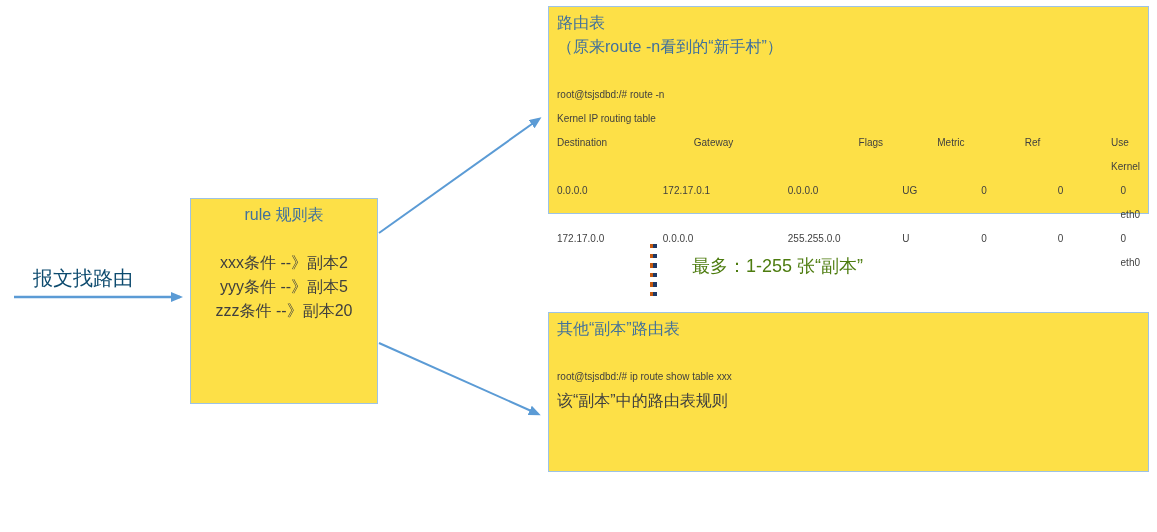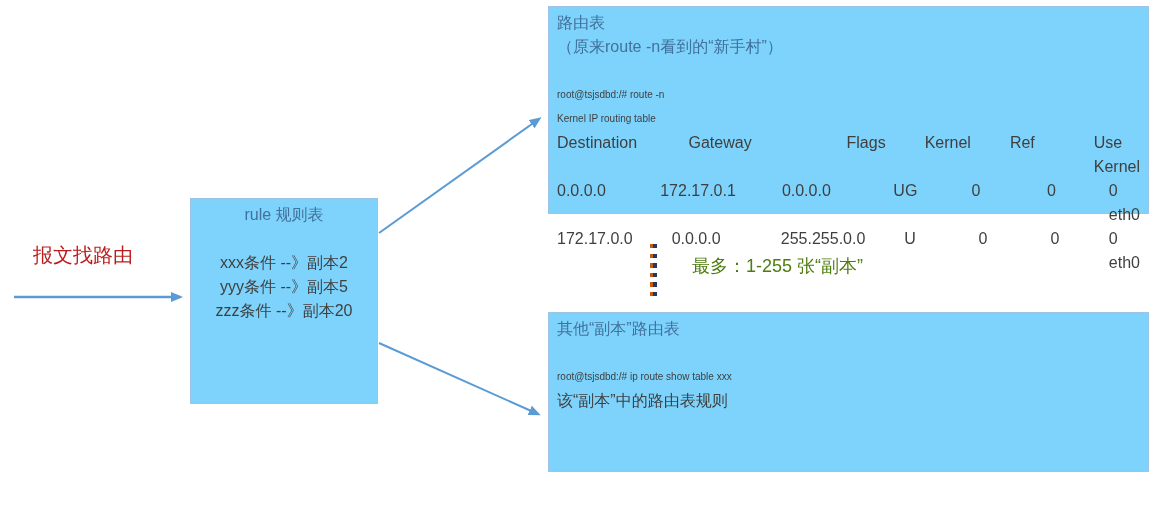--- a/index.html
+++ b/index.html
@@ -16,52 +16,52 @@
     overflow: hidden;
   }
   .overlay {
     position: absolute;
     left: 0; top: 0;
     width: 1157px; height: 532px;
     pointer-events: none;
   }
   .box {
     position: absolute;
-    background: #7dd3fc;
+    background: #fde047;
     border: 1.5px solid #9DC3E6;
     box-sizing: border-box;
     padding: 4px 8px;
   }
   .rule-box   { left: 190px; top: 198px; width: 188px; height: 206px; text-align: center; }
   .main-box   { left: 548px; top: 6px;   width: 601px; height: 208px; }
   .other-box  { left: 548px; top: 312px; width: 601px; height: 160px; }
 
   .line   { line-height: 24px; font-size: 16px; white-space: pre; }
   .spacer { height: 24px; }
 
   .blue-title { color: #41719C; }
   .body-text  { color: #3F3F3F; }
 
   .term { font-size: 10px; line-height: 24px; color: #3F3F3F; white-space: pre; }
 
-  .trow { display: flex; line-height: 24px; font-size: 16px; color: #3F3F3F; gap: 39px; }
+  .trow { display: flex; line-height: 24px; font-size: 10px; color: #3F3F3F; gap: 39px; }
   .trow .c1 { width: 101px; }
   .trow .c2 { width: 130px; }
   .trow .c3 { width: 114px; }
   .trow .c4 { width: 41px;  }
   .trow .c5 { width: 50px;  }
   .trow .c6 { width: 49px;  }
   .trow .c7 { flex: 1; }
   .trow .ind { padding-left: 13px; box-sizing: border-box; }
 
   .flow-label {
     position: absolute;
-    left: 33px; top: 242px;
+    left: 33px; top: 265px;
     font-size: 20px;
-    color: #b91c1c;
+    color: #0c4a6e;
     white-space: pre;
   }
   .capacity-note {
     position: absolute;
     left: 692px; top: 254px;
     font-size: 18px;
     color: #4d7c0f;
     white-space: pre;
   }
   .dotted {
@@ -111,21 +111,21 @@
   <div class="box main-box">
     <div class="line blue-title">路由表</div>
     <div class="line blue-title">（原来route -n看到的“新手村”）</div>
     <div class="spacer"></div>
     <div class="term">root@tsjsdbd:/# route -n</div>
     <div class="term">Kernel IP routing table</div>
     <div class="trow">
       <span class="c1">Destination</span>
       <span class="c2">Gateway</span>
       <span class="c4">Flags</span>
-      <span class="c5">Kernel</span>
+      <span class="c5">Metric</span>
       <span class="c6">Ref</span>
       <span class="c7">Use Kernel</span>
     </div>
     <div class="trow">
       <span class="c1">0.0.0.0</span>
       <span class="c2">172.17.0.1</span>
       <span class="c3">0.0.0.0</span>
       <span class="c4">UG</span>
       <span class="c5 ind">0</span>
       <span class="c6 ind">0</span>

